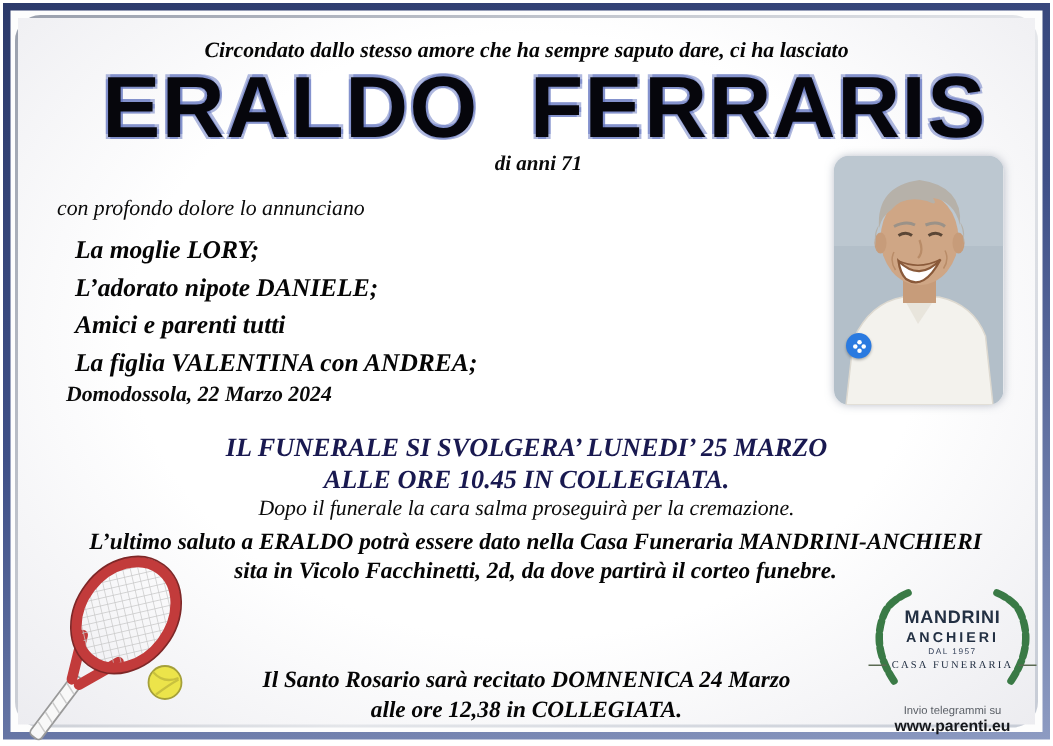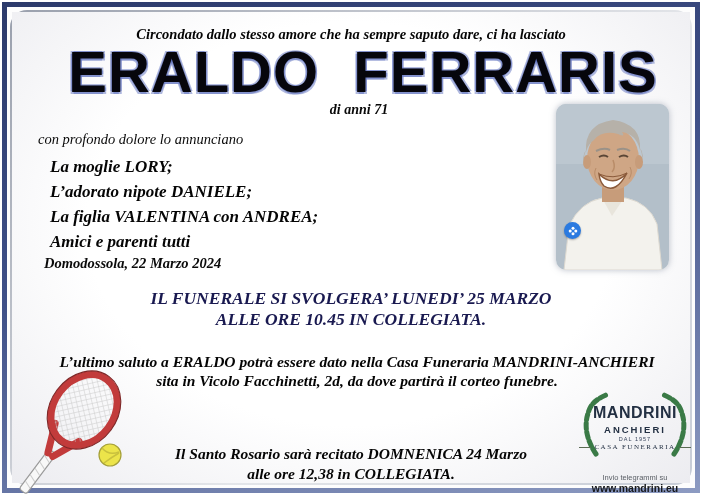--- a/index.html
+++ b/index.html
@@ -48,21 +48,21 @@
     background:#2a7ae0;display:flex;align-items:center;justify-content:center;
     box-shadow:0 1px 2px rgba(0,0,0,.3);
   }
 
   .racket{left:6px;top:358px;width:140px;height:124px;}
   .logo{
     left:564px;top:380px;width:118px;height:92px;text-align:center;
     font-family:"Liberation Sans",sans-serif;color:#233043;
   }
   .logo .wreath{position:absolute;left:0;top:0;}
-  .logo .brand{position:relative;margin-top:12px;font-size:16px;font-weight:bold;letter-spacing:.5px;color:#233043;}
+  .logo .brand{position:relative;margin-top:12px;font-size:12px;font-weight:bold;letter-spacing:.5px;color:#233043;}
   .logo .subbrand{position:relative;font-size:9.5px;font-weight:bold;letter-spacing:2px;margin-top:2px;}
   .logo .since{position:relative;font-size:5.5px;letter-spacing:1px;margin-top:1px;color:#35425a;}
   .logo .casatype{position:relative;font-family:"Liberation Serif",serif;font-size:7px;letter-spacing:1.5px;margin-top:1px;
     display:flex;align-items:center;justify-content:center;gap:3px;color:#233043;}
   .logo .casatype .rule{display:inline-block;width:12px;height:0;border-top:1px solid #5a6a52;}
   .logo .telegram{position:relative;font-size:7.5px;color:#5a5f66;margin-top:22px;}
   .logo .website{position:relative;font-size:10.5px;font-weight:bold;color:#16181c;}
 </style>
 </head>
 <body>
@@ -76,31 +76,32 @@
 
     <div class="abs ctr bigname">ERALDO  FERRARIS</div>
 
     <div class="abs ctr ageline">di anni 71</div>
 
     <div class="abs intro">con profondo dolore lo annunciano</div>
 
     <div class="abs family">
       <div>La moglie LORY;</div>
       <div>L’adorato nipote DANIELE;</div>
+      <div>Amici e parenti tutti</div>
       <div>La figlia VALENTINA con ANDREA;</div>
-      <div>Amici e parenti tutti</div>
     </div>
 
     <div class="abs placedate">Domodossola, 22 Marzo 2024</div>
 
     <div class="abs ctr funeral">
       <div>IL FUNERALE SI SVOLGERA’ LUNEDI’ 25 MARZO</div>
       <div>ALLE ORE 10.45 IN COLLEGIATA.</div>
     </div>
 
+    <div class="abs ctr cremation">Dopo il funerale la cara salma proseguirà per la cremazione.</div>
 
     <div class="abs ctr goodbye">
       <div>L’ultimo saluto a ERALDO potrà essere dato nella Casa Funeraria MANDRINI-ANCHIERI</div>
       <div>sita in Vicolo Facchinetti, 2d, da dove partirà il corteo funebre.</div>
     </div>
 
     <div class="abs ctr rosary">
       <div>Il Santo Rosario sarà recitato DOMNENICA 24 Marzo</div>
       <div>alle ore 12,38 in COLLEGIATA.</div>
     </div>
@@ -181,19 +182,19 @@
       </svg>
       <div class="brand">MANDRINI</div>
       <div class="subbrand">ANCHIERI</div>
       <div class="since">DAL 1957</div>
       <div class="casatype">
         <span class="rule"></span>
         <span>CASA FUNERARIA</span>
         <span class="rule"></span>
       </div>
       <div class="telegram">Invio telegrammi su</div>
-      <div class="website">www.mandrini.eu</div>
+      <div class="website">www.parenti.eu</div>
     </div>
 
    </div>
   </div>
  </div>
 </div>
 
 </body></html>

